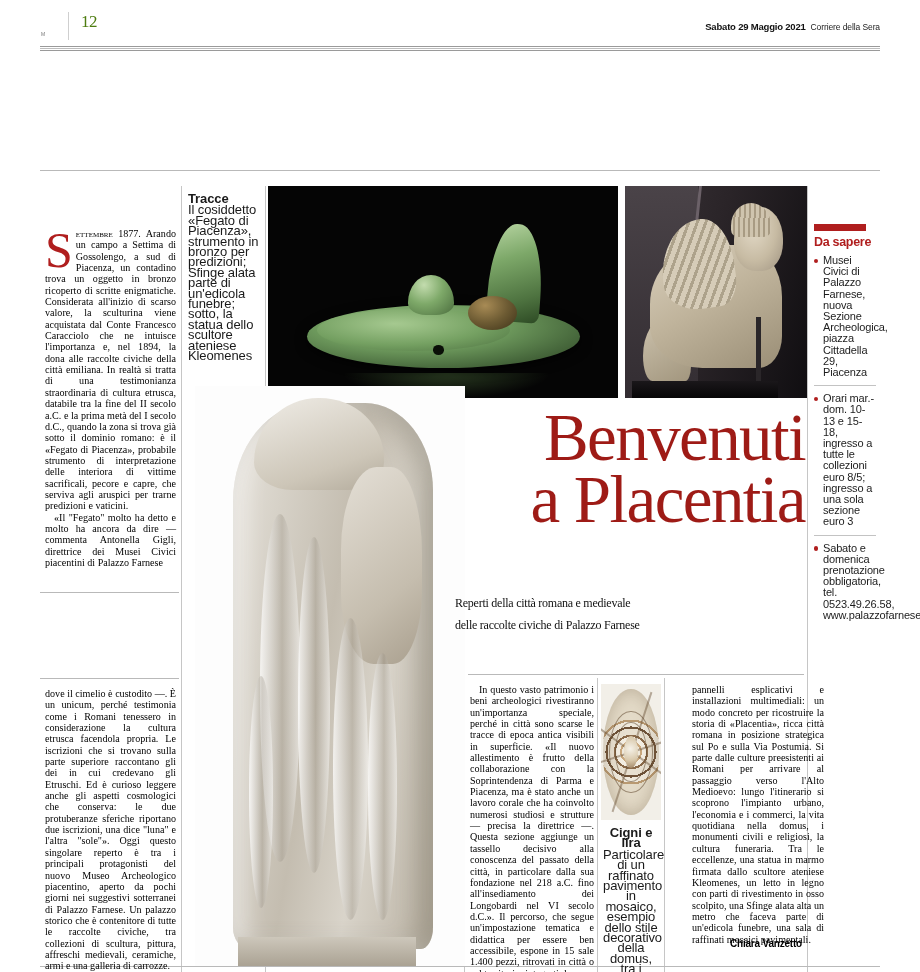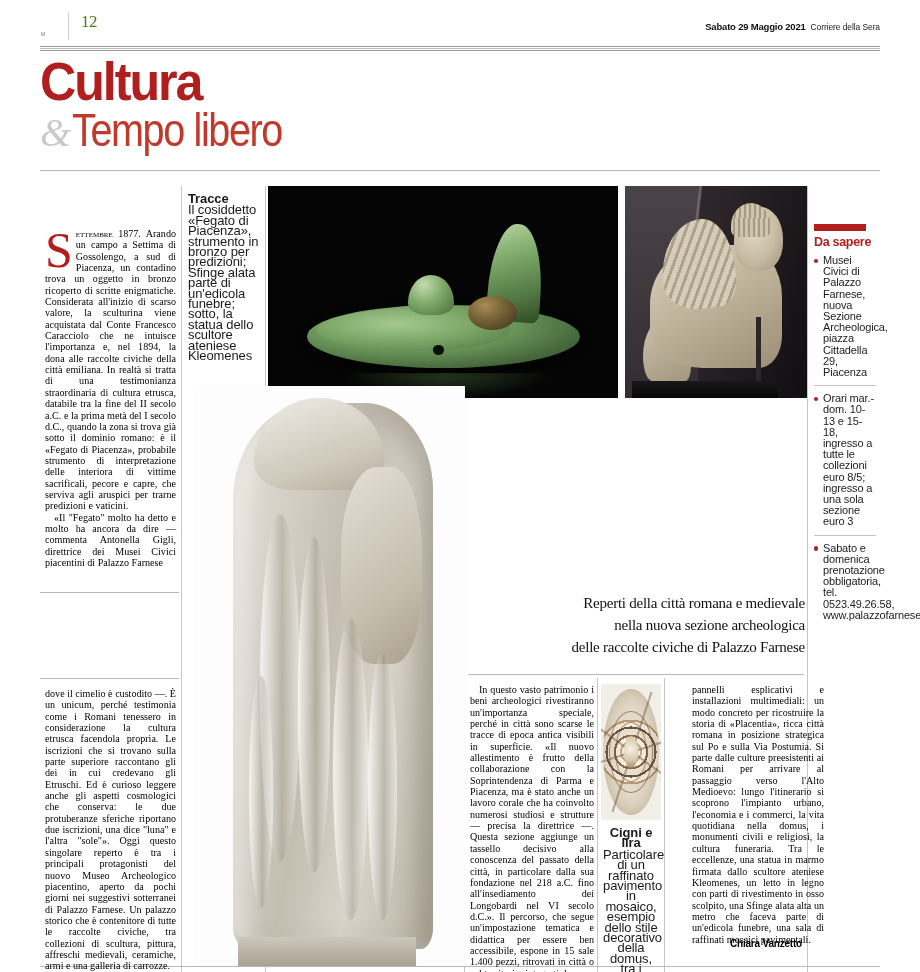--- a/index.html
+++ b/index.html
@@ -271,23 +271,22 @@
     color: #9e1b16;
     font-size: 67px;
     line-height: 62px;
     letter-spacing: -1.6px;
     text-align: right;
   }
   .subhead {
     position: absolute;
     font-family: "Liberation Serif", serif;
     color: #111;
-    font-size: 15px;
+    font-size: 12px;
     line-height: 22px;
-    text-align: right;
     letter-spacing: -.25px;
   }
 
   
   .dasapere { position: absolute; font-family: "Liberation Sans", sans-serif; }
   .ds-bar { width: 52px; height: 7px; background: #b01e1e; margin-bottom: 4px; }
   .ds-title { font-size: 12.5px; font-weight: bold; color: #b01e1e; margin-bottom: 6px; letter-spacing: -.3px; }
   .ds-item {
     font-size: 11px; line-height: 11.2px; color: #1c1c1c;
     letter-spacing: -.15px; position: relative; padding-left: 9px;
@@ -317,27 +316,20 @@
     <div class="hdr-right">
       <span class="hdr-date">Sabato 29 Maggio 2021</span><span class="hdr-paper">Corriere della Sera</span>
     </div>
   </div>
   <div class="rule-top">
       <i></i>
       <i></i>
       <i></i>
     </div>
 
-  <div class="masthead">
-    <div class="mh-cultura">Cultura</div>
-    <div class="mh-row2">
-      <span class="mh-amp">&amp;</span>
-      <span class="mh-tempo">Tempo libero</span>
-    </div>
-  </div>
   <div class="rule-mast"></div>
 
   <div class="vrule" style="left:181px; top:186px; height:786px;"></div>
   <div class="vrule" style="left:265px; top:186px; height:786px;"></div>
   <div class="vrule" style="left:464px; top:678px; height:294px;"></div>
   <div class="vrule" style="left:597px; top:678px; height:294px;"></div>
   <div class="vrule" style="left:664px; top:678px; height:294px;"></div>
   <div class="vrule" style="left:807px; top:186px; height:786px;"></div>
 
   <div class="hrule" style="left:40px; top:592px; width:139px;"></div>
@@ -388,24 +380,27 @@
     <div class="st-shoulder"></div>
     <div class="st-arm"></div>
     <div class="st-fold" style="left:24%; top:22%; width:15%; height:60%;"></div>
     <div class="st-fold" style="left:38%; top:26%; width:12%; height:58%;"></div>
     <div class="st-fold" style="left:51%; top:40%; width:13%; height:52%;"></div>
     <div class="st-fold" style="left:64%; top:46%; width:11%; height:46%;"></div>
     <div class="st-fold" style="left:20%; top:50%; width:9%; height:40%;"></div>
     <div class="st-base"></div>
   </div>
 
+  <div class="headline" style="left:455px; top:406px; width:350px;">
+    <div>Benvenuti</div>
+    <div>a Placentia</div>
+  </div>
 
   <div class="subhead" style="left:455px; top:592px; width:350px;">
     <div>Reperti della città romana e medievale</div>
-    <div>nella nuova sezione archeologica</div>
     <div>delle raccolte civiche di Palazzo Farnese</div>
   </div>
 
   <div class="bodycol" style="left:470px; top:684px; width:124px;">
     <p> In questo vasto patrimonio i beni archeologici rivestiranno un'importanza speciale, perché in città sono scarse le tracce di epoca antica visibili in superficie. «Il nuovo allestimento è frutto della collaborazione con la Soprintendenza di Parma e Piacenza, ma è stato anche un lavoro corale che ha coinvolto numerosi studiosi e strutture — precisa la direttrice —. Questa sezione aggiunge un tassello decisivo alla conoscenza del passato della città, in particolare dalla sua fondazione nel 218 a.C. fino all'insediamento dei Longobardi nel VI secolo d.C.». Il percorso, che segue un'impostazione tematica e didattica per essere ben accessibile, espone in 15 sale 1.400 pezzi, ritrovati in città o sul territorio, integrati da</p>
   </div>
 
   <div class="photo ph-mosaic" style="left:601px; top:684px; width:60px; height:136px;">
     <div class="mo-disc"></div>
     <div class="mo-ring" style="left:14%; top:20%; width:72%; height:60%; border-width:1px;"></div>

